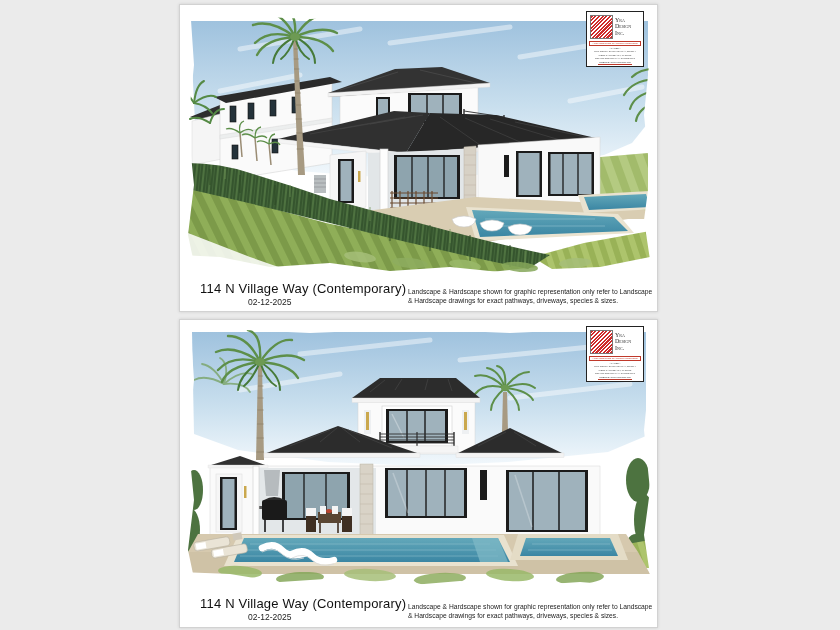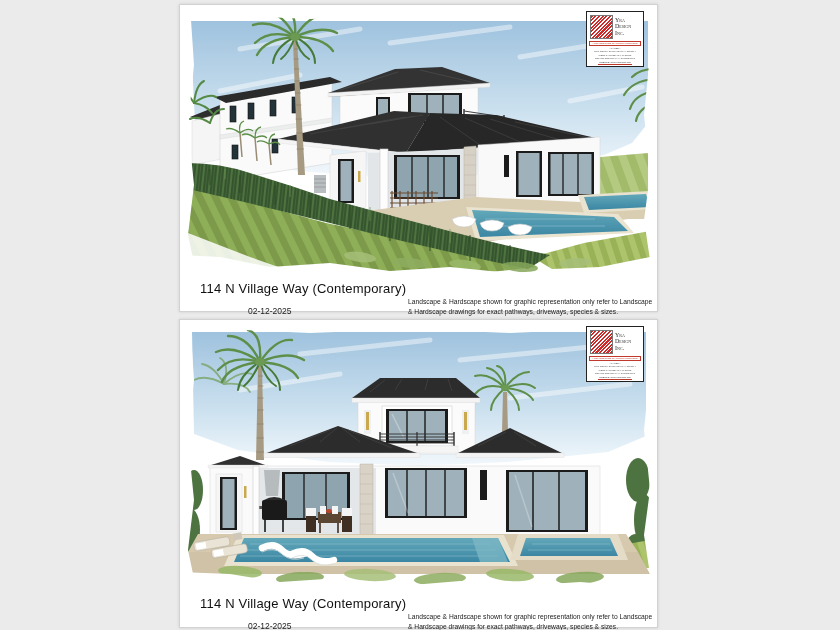--- a/index.html
+++ b/index.html
@@ -10,25 +10,25 @@
   }
   .sheet{
     position:absolute;left:179px;width:479px;background:#fff;
     border:1px solid #d2d2d2;box-sizing:border-box;
     box-shadow:0 0 3px rgba(0,0,0,.12);
   }
   #sheet1{top:4px;height:308px;}
   #sheet2{top:319px;height:309px;}
   .art{position:absolute;left:0;top:0;}
   .titleblock{
-    position:absolute;left:20px;top:276px;width:440px;display:flex;align-items:flex-end;
+    position:absolute;left:20px;top:276px;width:440px;display:flex;align-items:center;
   }
   .tb-left{width:206px;}
   .proj-title{font-size:13px;color:#111;letter-spacing:.2px;white-space:nowrap;}
-  .proj-date{font-size:8.5px;color:#222;margin-top:10px;padding-left:48px;}
+  .proj-date{font-size:8.5px;color:#222;margin-top:1px;padding-left:48px;}
   .tb-right{margin-left:2px;padding-top:4px;}
   .disclaimer{font-size:6.7px;line-height:1.4;color:#222;white-space:nowrap;}
   
   .logo{
     position:absolute;right:13px;top:6px;width:58px;height:56px;background:#fff;
     border:1px solid #222;box-sizing:border-box;padding:2px 2px 1px 2px;
     display:flex;flex-direction:column;
   }
   .logo-top{display:flex;align-items:flex-start;}
   .logo-mark{

